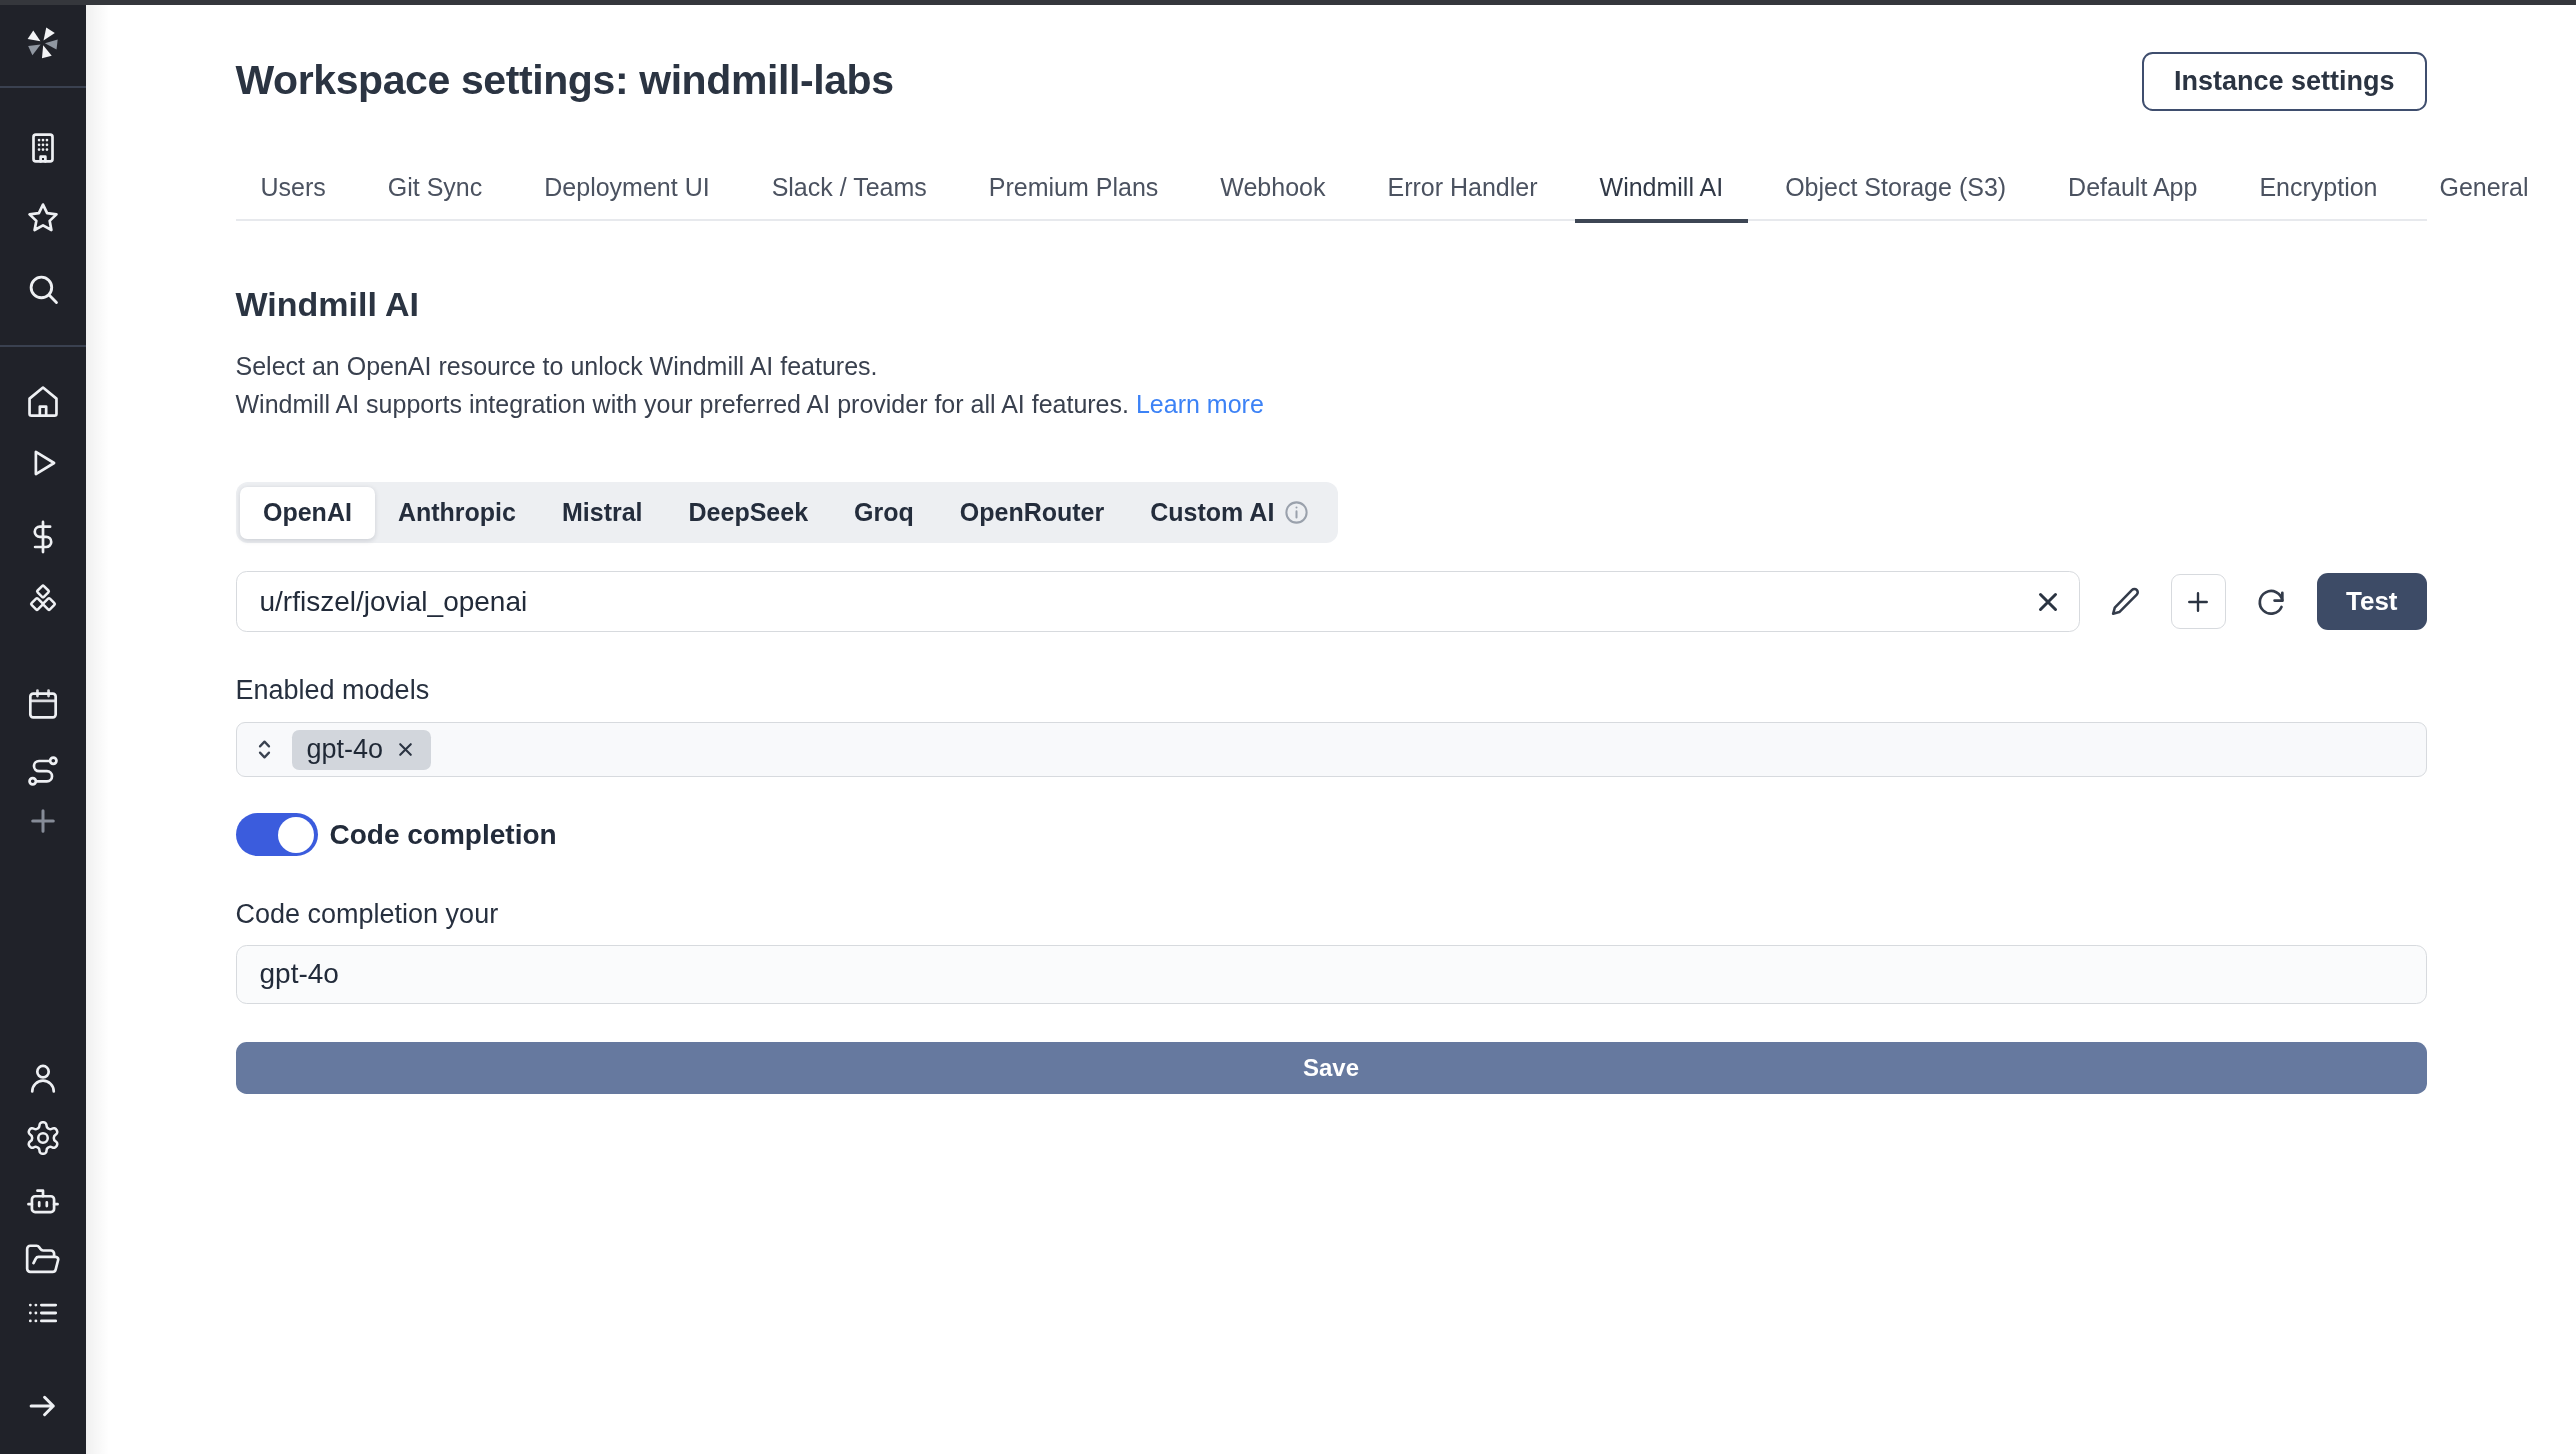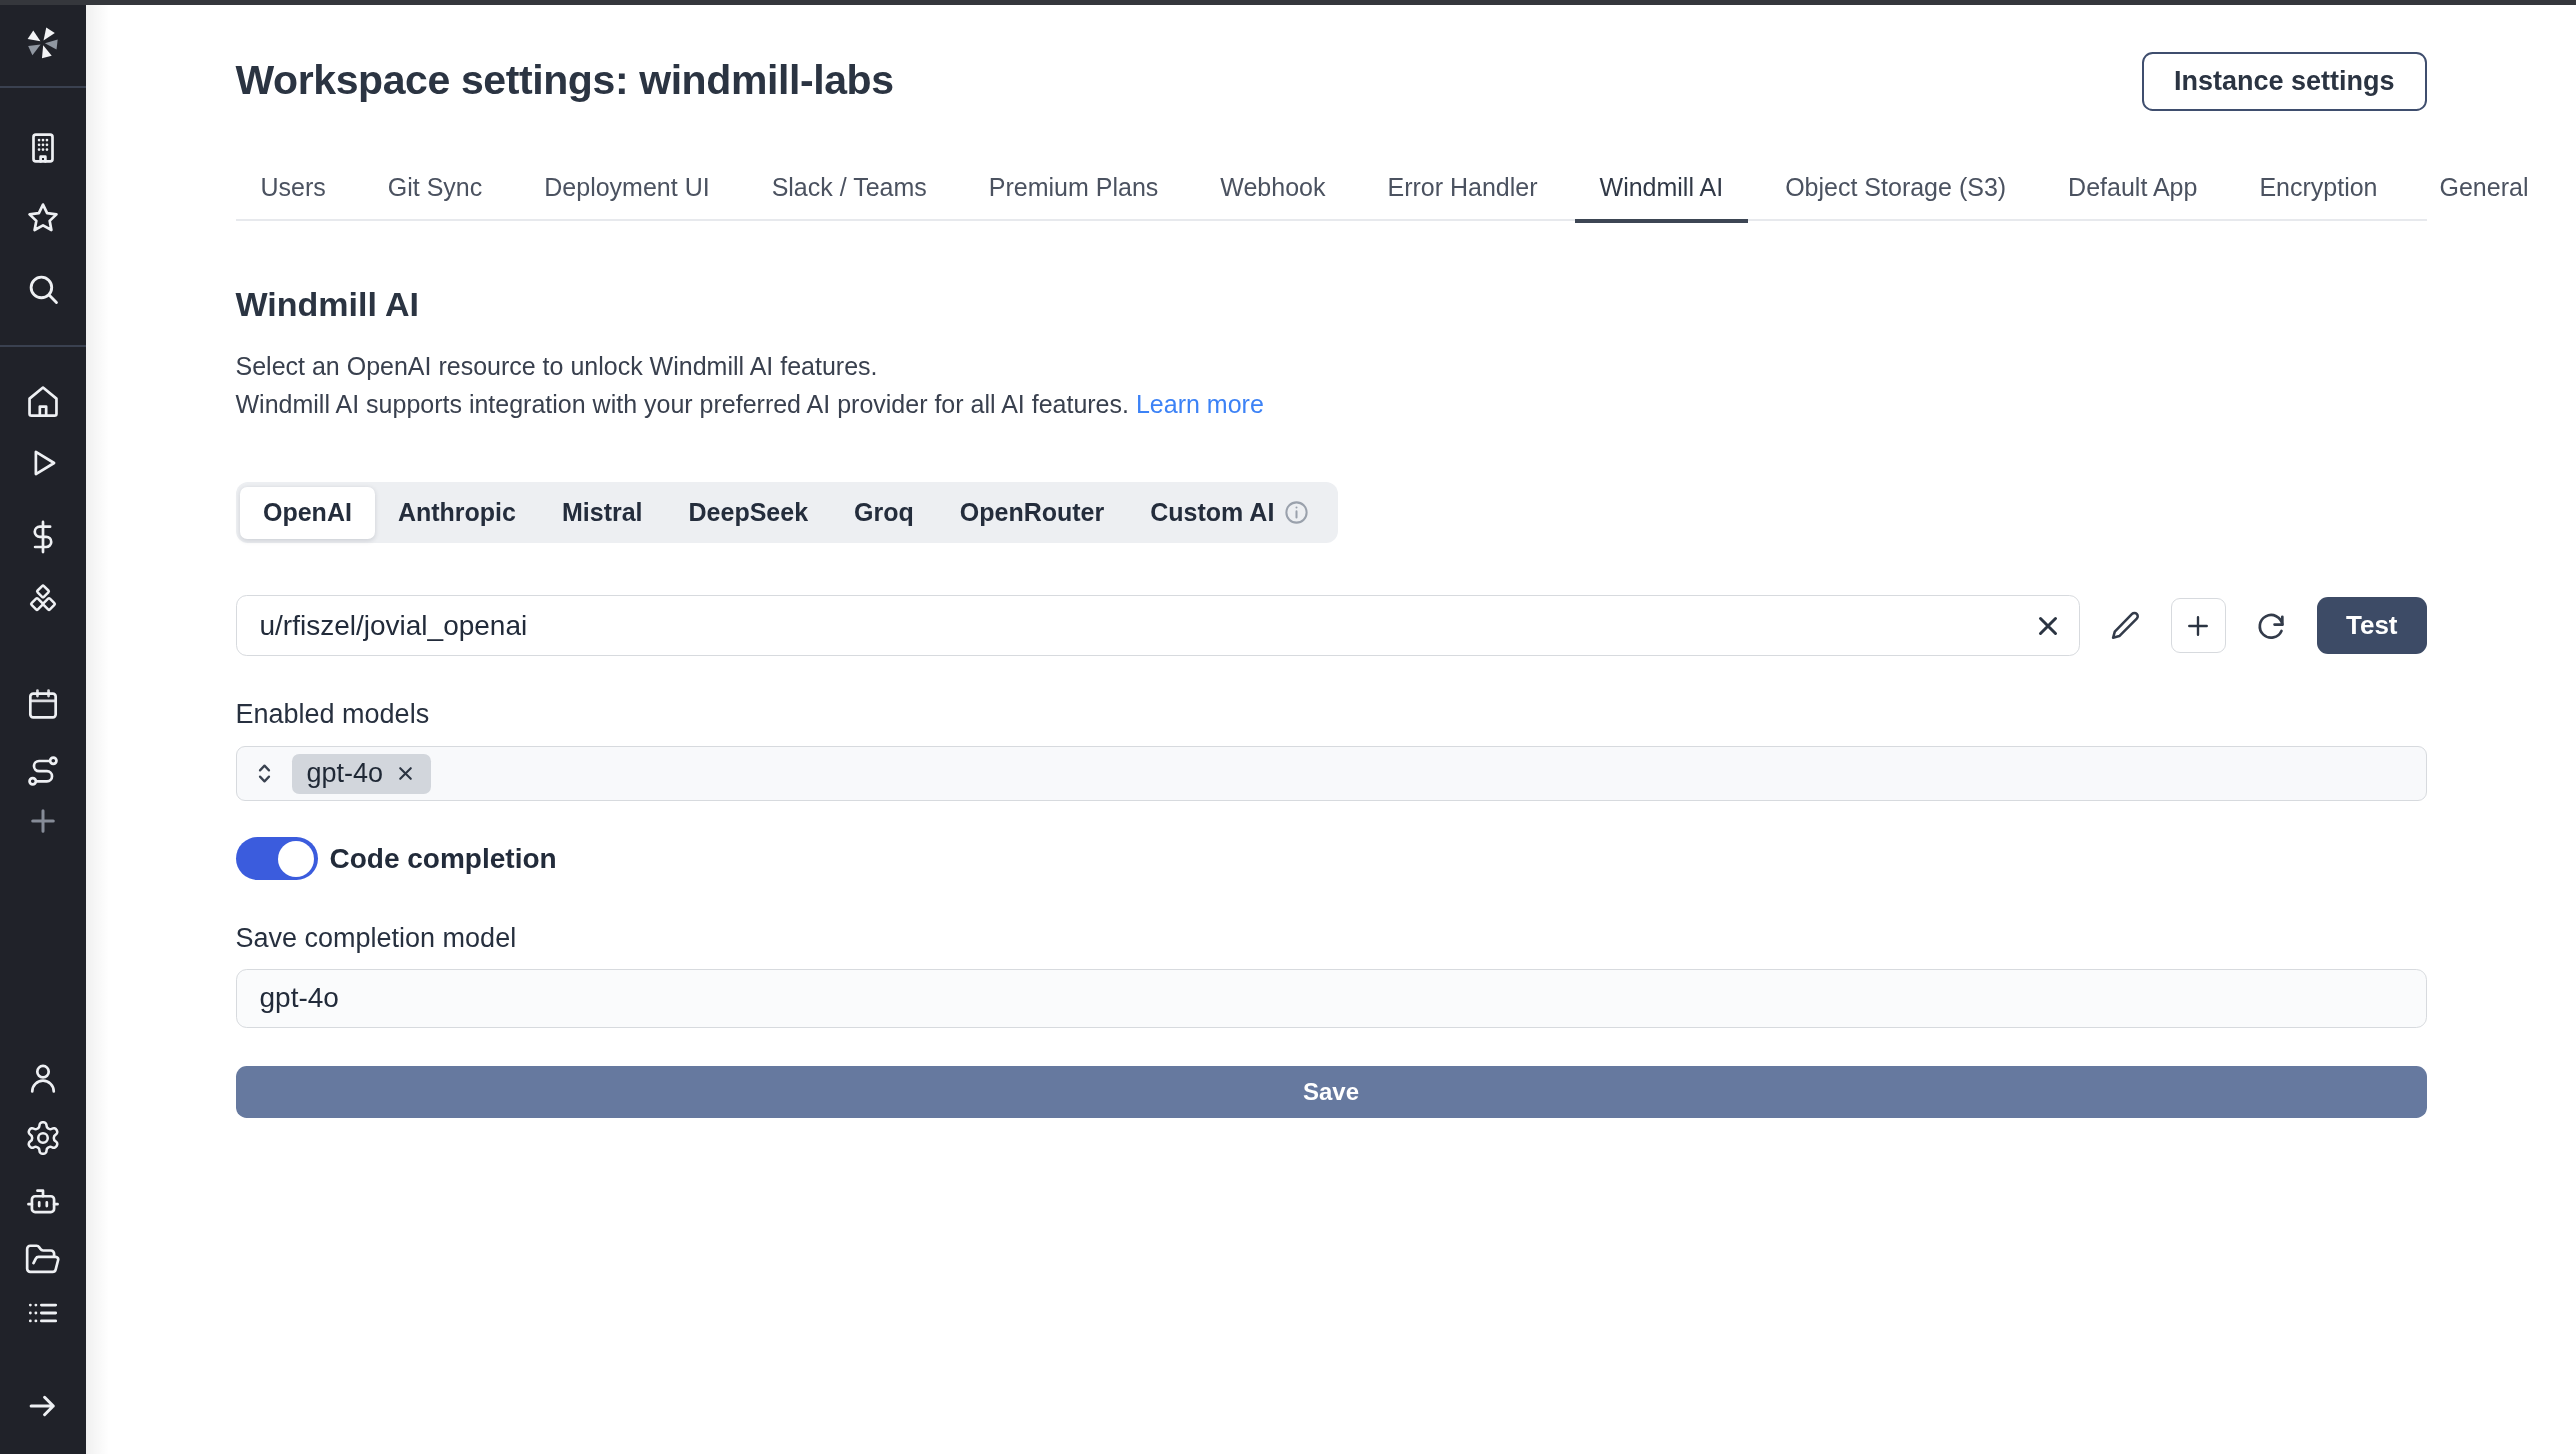--- a/index.html
+++ b/index.html
@@ -39,21 +39,21 @@
   .desc a { color:#3c82f6; text-decoration:none; cursor:pointer; }
 
   
   .providers { display:inline-flex; align-items:center; margin-top:59px; background:#edeff2; border-radius:12px; padding:4.5px; }
   .provider { padding:11.6px 23px; font-size:25px; font-weight:700; color:#242d3c; border-radius:7.2px; cursor:pointer;
               display:flex; align-items:center; gap:9px; white-space:nowrap; }
   .provider.selected { background:#ffffff; box-shadow:0 1.8px 5.4px rgba(15,23,42,0.14); }
   .info-ic { width:27px; height:27px; color:#9aa1ac; }
 
   
-  .resource-row { display:flex; align-items:center; gap:25px; margin-top:52px; }
+  .resource-row { display:flex; align-items:center; gap:25px; margin-top:28px; }
   .resource-wrap { position:relative; flex:1; }
   .text-input { width:100%; height:61px; border:1.8px solid #d7dade; border-radius:10.7px; font-size:28px;
                 color:#222b3a; padding:0 63px 0 23px; outline:none; background:#fff;
                 font-family:"Liberation Sans", sans-serif; }
   .clear-btn { position:absolute; right:14.3px; top:12.5px; width:36px; height:36px; border:none; background:none;
                color:#2b3442; cursor:pointer; display:flex; align-items:center; justify-content:center; }
   .icon-btn { width:41px; height:41px; border:none; background:none; color:#333b4a; cursor:pointer;
               display:flex; align-items:center; justify-content:center; }
   .icon-btn svg { width:34px; height:34px; }
   .boxed-btn { width:55px; height:55px; border:1.8px solid #d7dade; border-radius:9px; background:#fff;
@@ -293,20 +293,20 @@
       </span>
     </div>
 
     <div class="toggle-row">
       <div class="toggle">
         <div class="knob"></div>
       </div>
       <span class="toggle-label">Code completion</span>
     </div>
 
-    <div class="field-label">Save completion model</div>
+    <div class="field-label">Code completion your</div>
     <input class="model-input" type="text" value="gpt-4o" style="">
 
     <button class="save-btn">Save</button>
 
   </div>
 </main>
 
 
 </body></html>

